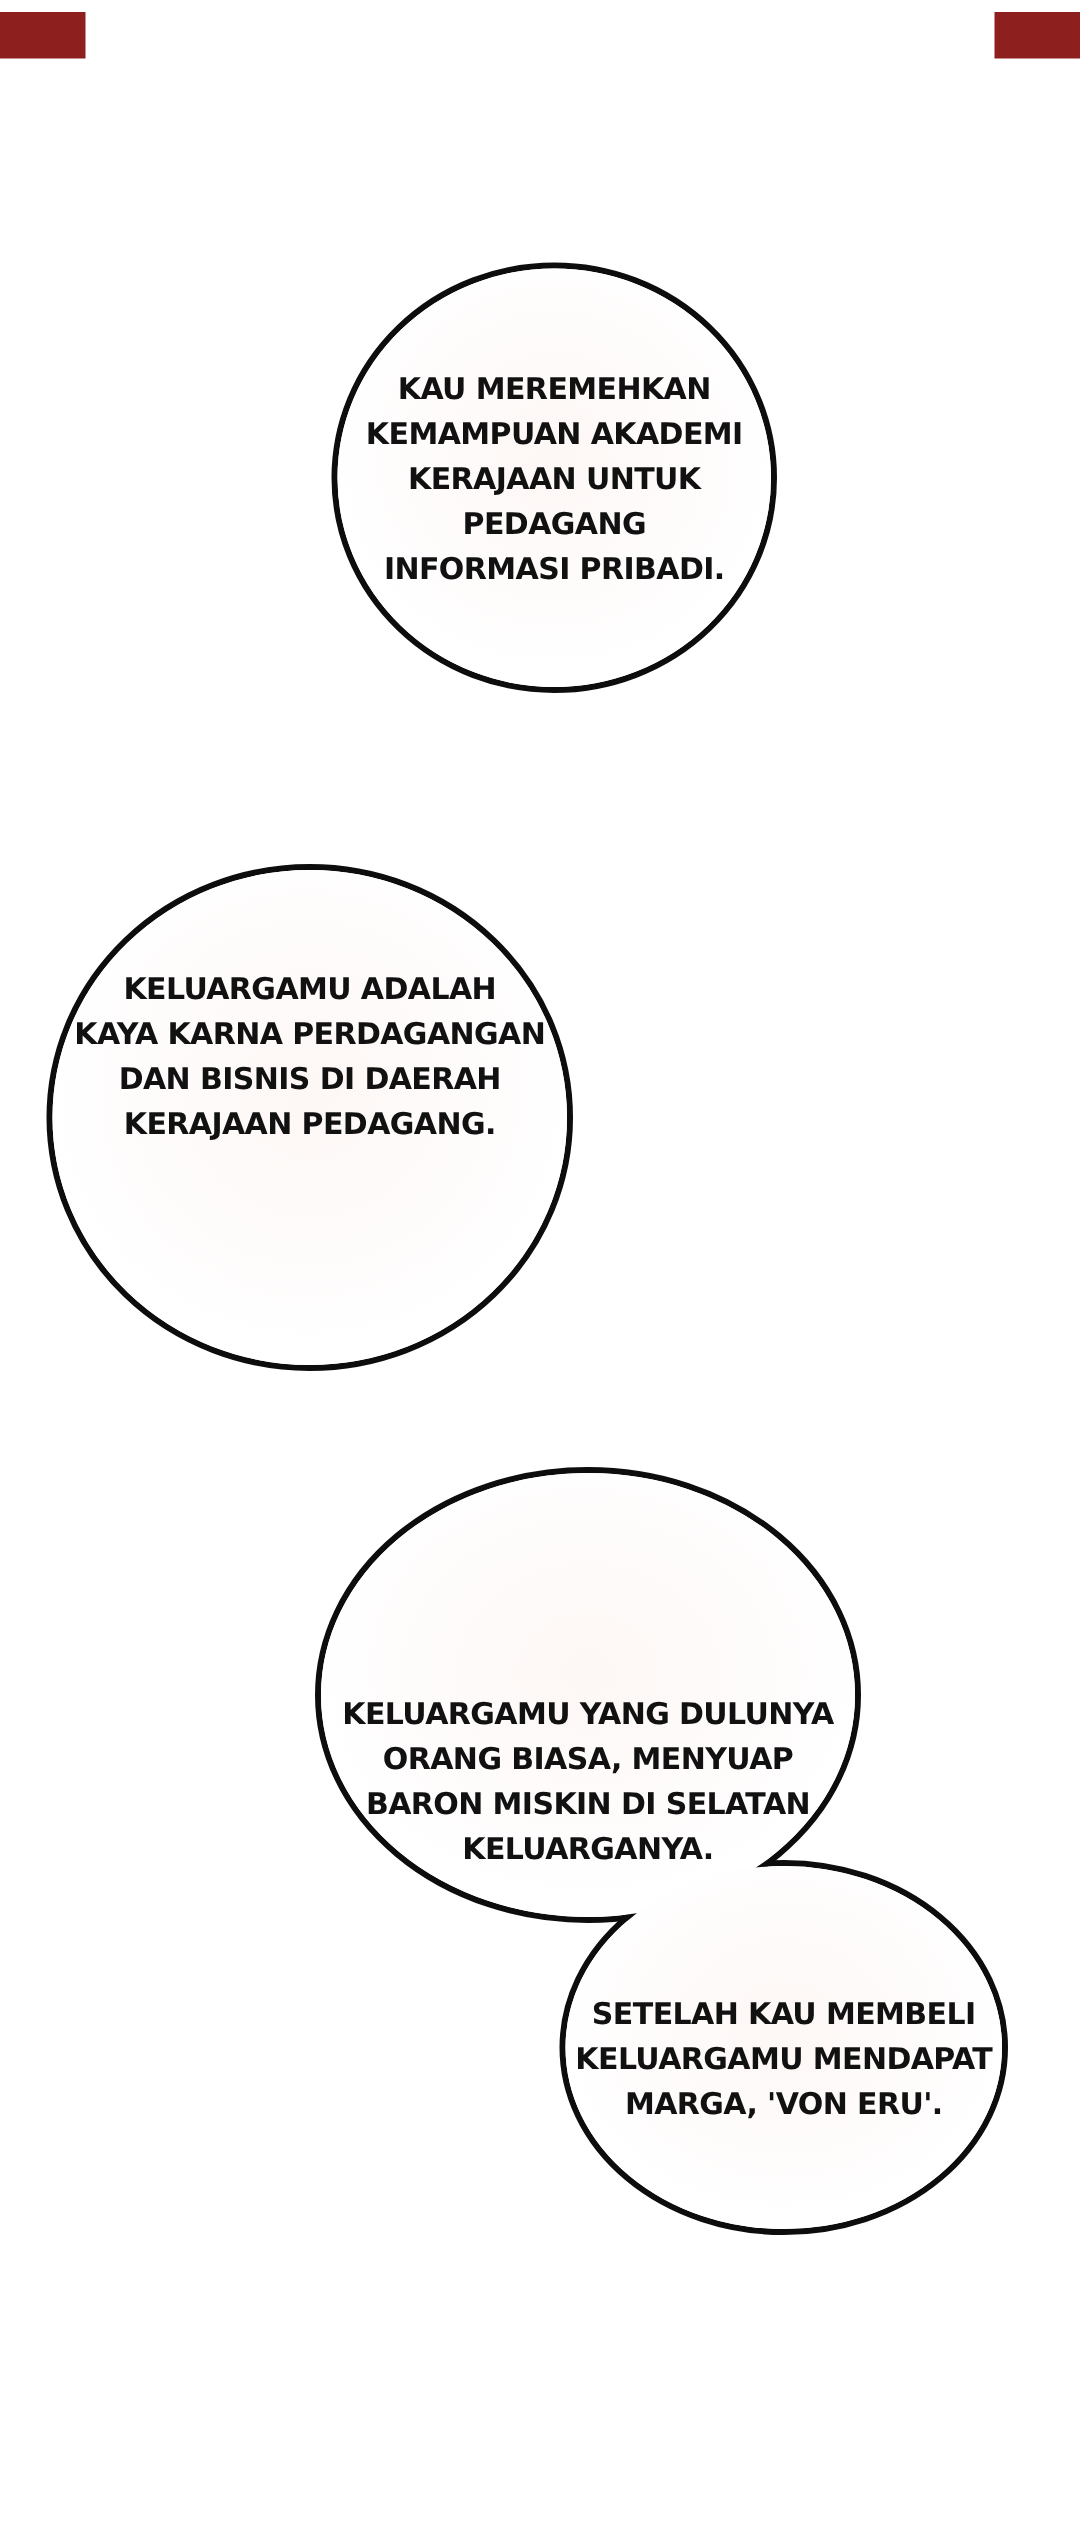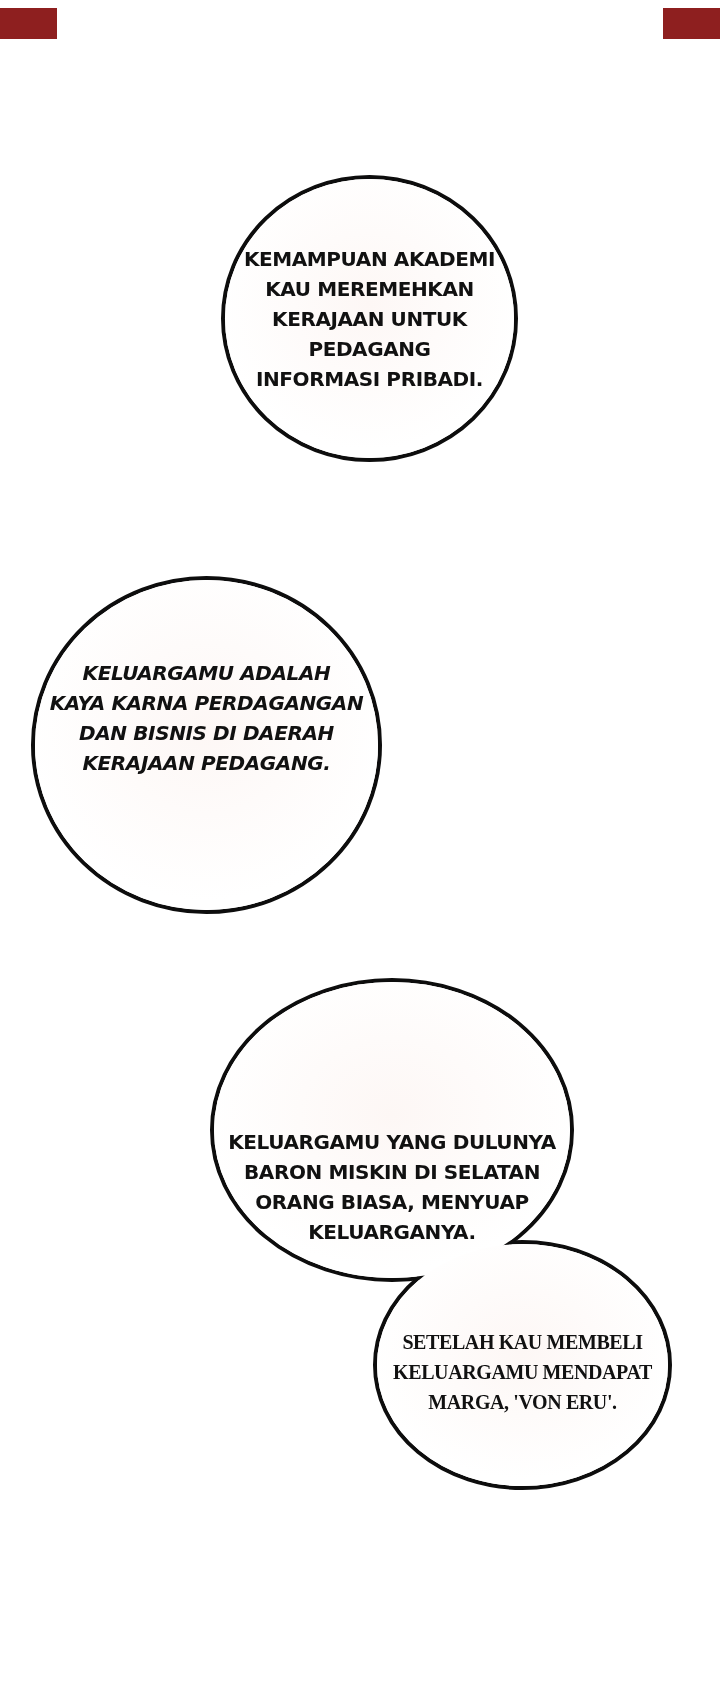--- a/index.html
+++ b/index.html
@@ -36,23 +36,23 @@
     color: #111111;
     font-weight: bold;
     font-size: 20px;
     line-height: 30px;
     letter-spacing: -0.4px;
     pointer-events: none;
   }
   .txt .ln { display: block; white-space: nowrap; }
   
   .t1 { left: 223px; top: 177px;  width: 293px; height: 283px; }
-  .t2 { left: 33px;  top: 560px;  width: 347px; height: 334px; padding-bottom: 18px; font-style: italic; }
+  .t2 { left: 33px;  top: 546px;  width: 347px; height: 334px; padding-bottom: 18px; }
   .t3 { left: 212px; top: 1016px;  width: 360px; height: 300px; padding-top: 42px; }
-  .t4 { left: 375px; top: 1242px; width: 295px; height: 246px; padding-top: 14px; font-family: Liberation Serif, serif; }
+  .t4 { left: 375px; top: 1242px; width: 295px; height: 246px; padding-top: 14px; }
 </style>
 </head>
 <body>
 
 <div id="comic-page" style="background: rgb(255, 255, 255);">
 
   <div class="corner-mark left" style="background: rgb(142, 31, 31);"></div>
   <div class="corner-mark right" style="background: rgb(142, 31, 31);"></div>
 
   <svg id="bubble-layer" width="720" height="1693" viewBox="0 0 720 1693" xmlns="http://www.w3.org/2000/svg">
@@ -68,38 +68,38 @@
     <ellipse cx="392" cy="1130" rx="180" ry="150" fill="none" stroke="#0d0d0d" stroke-width="4"></ellipse>
     <ellipse cx="522.5" cy="1365" rx="147.5" ry="123" fill="none" stroke="#0d0d0d" stroke-width="4"></ellipse>
 
     <ellipse cx="369.5" cy="318.5" rx="144.5" ry="139.5" fill="url(#bubbleFill)"></ellipse>
     <ellipse cx="206.5" cy="745" rx="171.5" ry="165" fill="url(#bubbleFill)"></ellipse>
     <ellipse cx="392" cy="1130" rx="178" ry="148" fill="url(#bubbleFill)"></ellipse>
     <ellipse cx="522.5" cy="1365" rx="145.5" ry="121" fill="url(#bubbleFill)"></ellipse>
   </svg>
 
   <div class="txt t1">
+    <span class="ln">KAU MEREMEHKAN</span>
     <span class="ln">KEMAMPUAN AKADEMI</span>
-    <span class="ln">KAU MEREMEHKAN</span>
     <span class="ln">KERAJAAN UNTUK</span>
     <span class="ln">PEDAGANG</span>
     <span class="ln">INFORMASI PRIBADI.</span>
   </div>
 
   <div class="txt t2">
     <span class="ln">KELUARGAMU ADALAH</span>
     <span class="ln">KAYA KARNA PERDAGANGAN</span>
     <span class="ln">DAN BISNIS DI DAERAH</span>
     <span class="ln">KERAJAAN PEDAGANG.</span>
   </div>
 
   <div class="txt t3">
     <span class="ln">KELUARGAMU YANG DULUNYA</span>
+    <span class="ln">ORANG BIASA, MENYUAP</span>
     <span class="ln">BARON MISKIN DI SELATAN</span>
-    <span class="ln">ORANG BIASA, MENYUAP</span>
     <span class="ln">KELUARGANYA.</span>
   </div>
 
   <div class="txt t4">
     <span class="ln">SETELAH KAU MEMBELI</span>
     <span class="ln">KELUARGAMU MENDAPAT</span>
     <span class="ln">MARGA, 'VON ERU'.</span>
   </div>
 
 </div>

